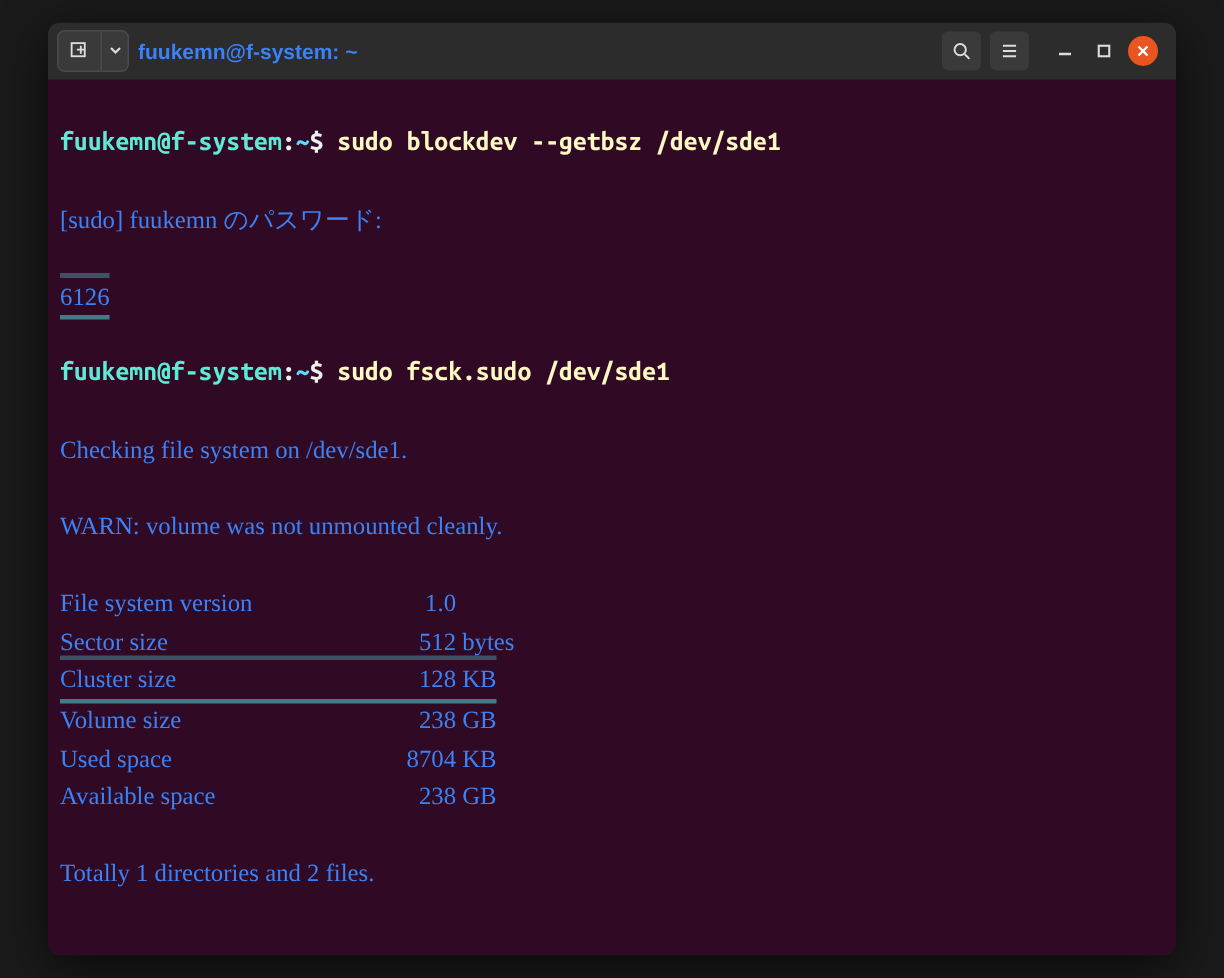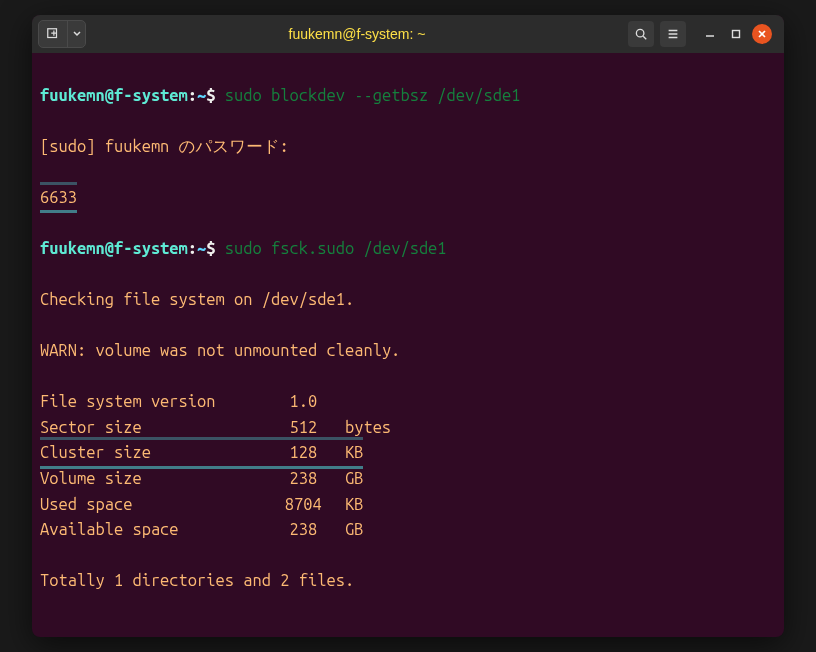--- a/index.html
+++ b/index.html
@@ -56,24 +56,23 @@
     .tb-pill .tb-btn {
       border-radius: 0;
       width: 28px;
       height: 26px;
     }
     .tb-pill .tb-btn + .tb-btn {
       border-left: 1px solid #4a4a4a;
     }
     .tb-title {
       flex: 1;
-      text-align: center;
-      color: #fde047;
+      color: #3b82f6;
       font-size: 14px;
-      font-weight: 400;
+      font-weight: 700;
     }
     .tb-right {
       display: flex;
       align-items: center;
       gap: 14px;
       padding-right: 6px;
     }
     .tb-group {
       display: flex;
       gap: 6px;
@@ -112,23 +111,23 @@
       font-family: "Ubuntu Mono", "DejaVu Sans Mono", Menlo, Consolas, monospace;
       font-size: 16.5px;
       line-height: 1.55;
       color: #eeeeec;
       overflow: hidden;
       white-space: pre;
     }
     .prompt-user { color: #5eead4; font-weight: bold; }
     .prompt-path { color: #5fd7ff; font-weight: bold; }
     .prompt-sep { color: #eeeeec; font-weight: bold; }
-    .cmd { color: #15803d; }
-    .out { color: #fdba74; }
-    .value-col { display: inline-block; min-width: 7ch; text-align: center; }
+    .cmd { color: #fef9c3; font-weight: bold; }
+    .out { color: #3b82f6; font-family: Liberation Serif, serif; }
+    .value-col { display: inline-block; min-width: 7ch; text-align: right; }
     .line { display: block; }
     .kv-label { display: inline-block; min-width: 25ch; }
     .hl1 {
       display: inline-block;
       box-shadow: 0 3px 0 rgba(80,220,220,0.55), 0 -3px 0 rgba(80,220,220,0.35);
     }
     svg { display: block; }
   </style>
 </head>
 <body>
@@ -188,21 +187,21 @@
             <line x1="8" y1="2" x2="2" y2="8" stroke="#fff" stroke-width="1.6"></line>
           </svg>
         </button>
       </div>
     </div>
   </div>
 
   <div class="terminal">
 <span class="line"><span class="prompt-user">fuukemn@f-system</span><span class="prompt-sep">:</span><span class="prompt-path">~</span><span class="prompt-sep">$</span> <span class="cmd">sudo blockdev --getbsz /dev/sde1</span></span>
 <span class="line out">[sudo] fuukemn のパスワード:</span>
-<span class="line out"><span class="hl1">6633</span></span>
+<span class="line out"><span class="hl1">6126</span></span>
 <span class="line"><span class="prompt-user">fuukemn@f-system</span><span class="prompt-sep">:</span><span class="prompt-path">~</span><span class="prompt-sep">$</span> <span class="cmd">sudo fsck.sudo /dev/sde1</span></span>
 <span class="line out">Checking file system on /dev/sde1.</span>
 <span class="line out">WARN: volume was not unmounted cleanly.</span>
 <span id="fsck-rows"><span class="line out"><span class="kv-label">File system version</span><span class="value-col">1.0</span><span></span></span><span class="line out"><span class="kv-label">Sector size</span><span class="value-col">512</span><span> bytes</span></span><span class="line out hl1" style="display: inline-block;"><span class="kv-label">Cluster size</span><span class="value-col">128</span><span> KB</span></span><br><span class="line out"><span class="kv-label">Volume size</span><span class="value-col">238</span><span> GB</span></span><span class="line out"><span class="kv-label">Used space</span><span class="value-col">8704</span><span> KB</span></span><span class="line out"><span class="kv-label">Available space</span><span class="value-col">238</span><span> GB</span></span></span>
 <span class="line out">Totally 1 directories and 2 files.</span>
 
 
   </div>
 </div>
 

